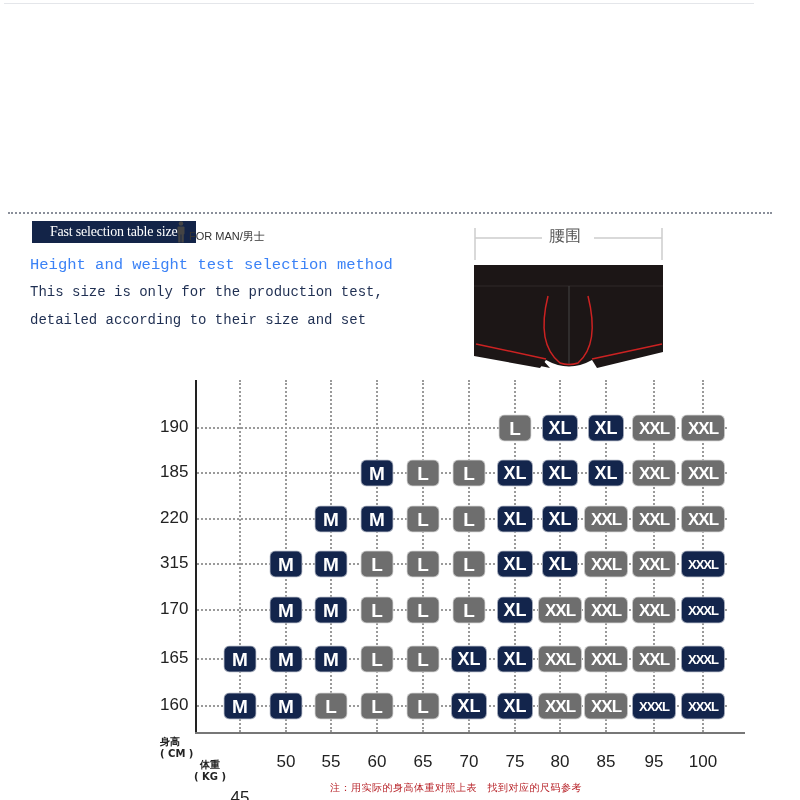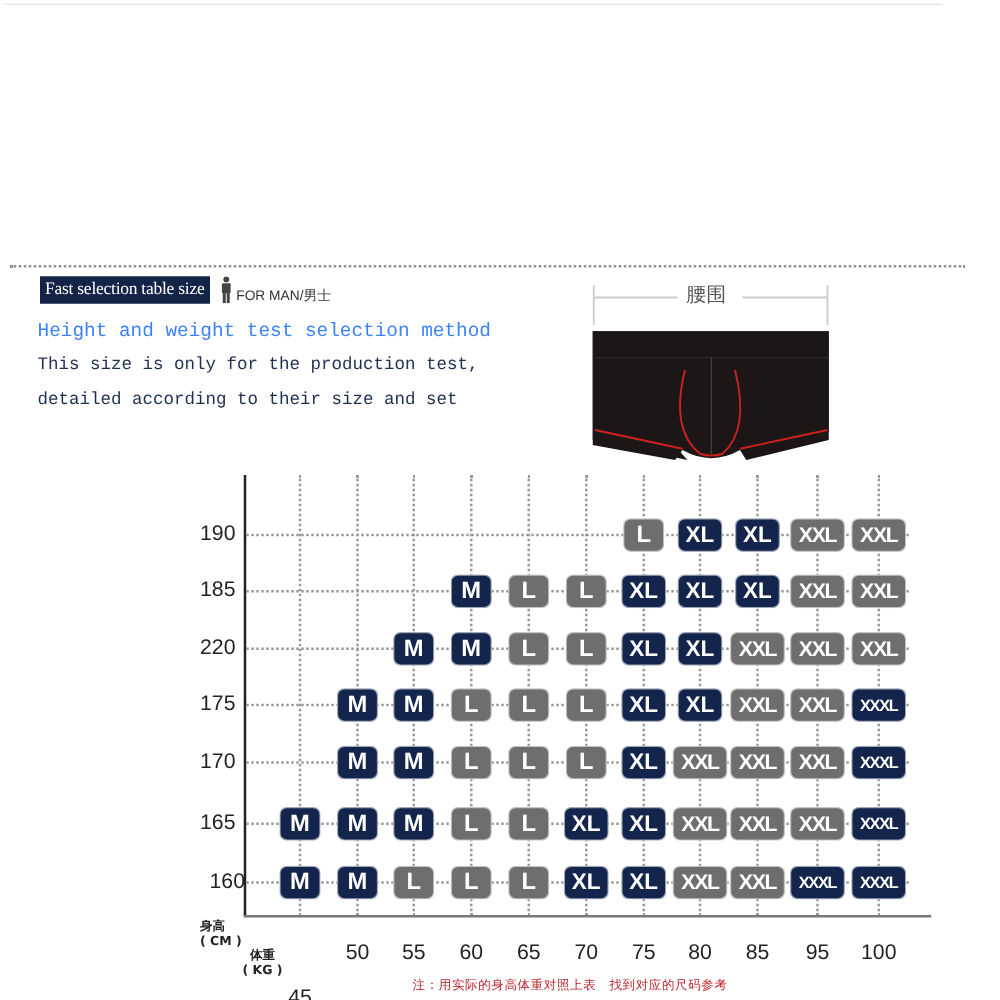--- a/index.html
+++ b/index.html
@@ -2,21 +2,21 @@
 <html><head>
 <meta charset="utf-8">
 <style>
   html, body { margin:0; padding:0; background:#fff; }
   body { width:800px; height:800px; position:relative; overflow:hidden;
          font-family:"DejaVu Sans", sans-serif; }
   .topline { position:absolute; left:4px; top:3px; width:750px; height:1px; background:#e4e6ea; }
   .divider { position:absolute; left:8px; top:212px; width:764px; height:0;
              border-top:2px dotted #8a8f9a; }
   .badge-title { position:absolute; left:32px; top:221px; height:22px; line-height:22px;
-                 padding:0 4px; background:#132448; color:#fff;
+                 padding:0 18px; background:#132448; color:#fff;
                  font-family:"Liberation Serif", serif; font-size:14px; letter-spacing:-0.2px; }
   .man-icon { position:absolute; left:175px; top:221px; width:12px; height:22px; }
   .for-man { position:absolute; left:189px; top:229px; font-family:"Liberation Sans", sans-serif;
              font-size:11px; color:#333; }
   .line1 { position:absolute; left:30px; top:256px; font-family:"Liberation Mono", monospace;
            font-size:15.5px; color:#3b82f6; }
   .line2, .line3 { position:absolute; left:30px; font-family:"Liberation Mono", monospace;
                    font-size:14px; color:#1f2f52; }
   .line2 { top:284px; } .line3 { top:312px; }
   .waist { position:absolute; left:474px; top:224px; width:190px; height:150px; }
@@ -92,27 +92,27 @@
 
 <div class="note">注：用实际的身高体重对照上表　找到对应的尺码参考</div>
 
 <div class="hgrid" style="top: 427px;"></div>
 <div class="ytick" style="top: 417px;">190</div>
 <div class="hgrid" style="top: 472px;"></div>
 <div class="ytick" style="top: 462px;">185</div>
 <div class="hgrid" style="top: 518px;"></div>
 <div class="ytick" style="top: 508px;">220</div>
 <div class="hgrid" style="top: 563px;"></div>
-<div class="ytick" style="top: 553px;">175</div>
+<div class="ytick" style="top: 553px;">315</div>
 <div class="hgrid" style="top: 609px;"></div>
 <div class="ytick" style="top: 599px;">170</div>
 <div class="hgrid" style="top: 658px;"></div>
 <div class="ytick" style="top: 648px;">165</div>
 <div class="hgrid" style="top: 705px;"></div>
-<div class="ytick" style="top: 695px; text-align: right;">160</div>
+<div class="ytick" style="top: 695px;">160</div>
 <div class="vgrid" style="left: 239px;"></div>
 <div class="xtick" style="left: 240px; margin-top: 36px;">45</div>
 <div class="vgrid" style="left: 285px;"></div>
 <div class="xtick" style="left: 286px;">50</div>
 <div class="vgrid" style="left: 330px;"></div>
 <div class="xtick" style="left: 331px;">55</div>
 <div class="vgrid" style="left: 376px;"></div>
 <div class="xtick" style="left: 377px;">60</div>
 <div class="vgrid" style="left: 422px;"></div>
 <div class="xtick" style="left: 423px;">65</div>

